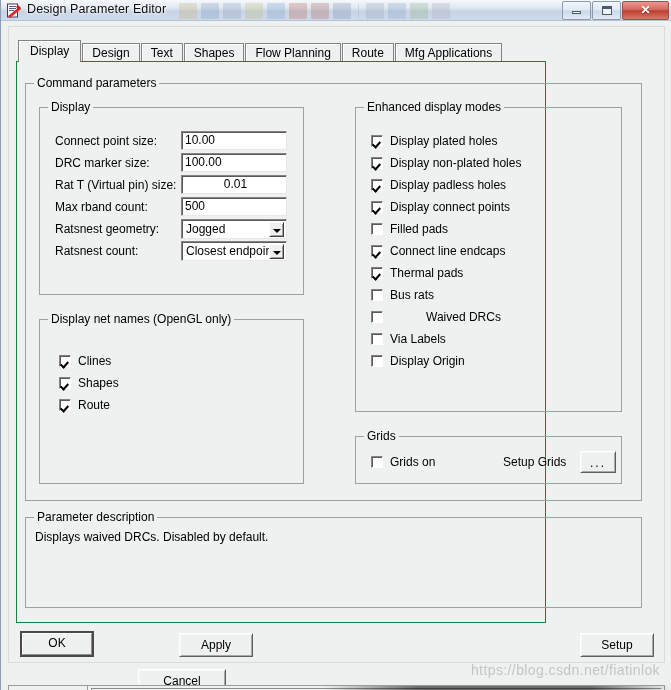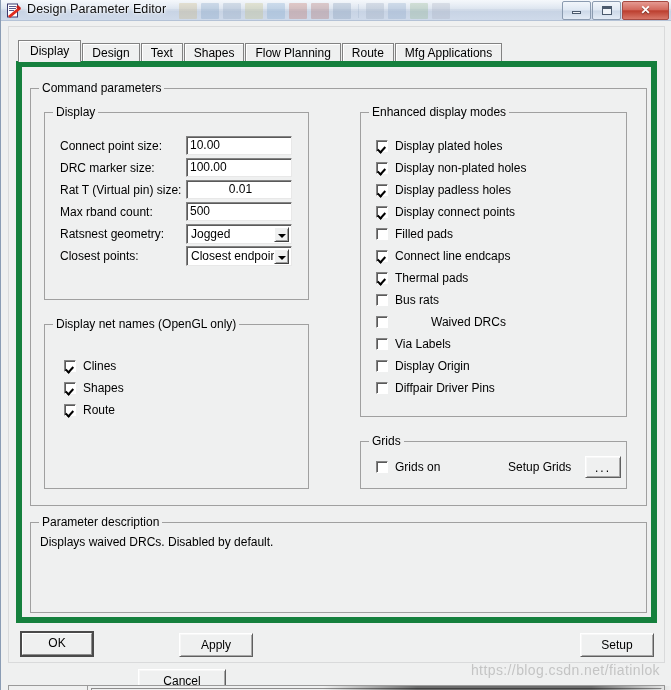--- a/index.html
+++ b/index.html
@@ -125,23 +125,23 @@
     line-height: 21px;
     margin-left: -2px;
     padding: 0 11px;
     position: relative;
     z-index: 3;
     background: #eff0f0;
   }
   #tabs-first-pad { width: 2px; }
   #tabpage {
     position: absolute; left: 7px; top: 34px;
-    width: 641px; height: 562px;
-    background: #eff0f0;
-    border: 6px solid #15803d;
+    width: 530px; height: 562px;
+    background: #eff0f0;
+    border: 1px solid #15803d;
     box-sizing: border-box;
     z-index: 1;
   }
 
   
   .group {
     position: absolute;
     box-sizing: border-box;
   }
   .group-frame {
@@ -410,21 +410,21 @@
             <div class="textbox" style="left:142px; top:96px; width:106px;">500</div>
 
             <div class="field-label" style="left:16px; top:121px;">Ratsnest geometry:</div>
             <div class="combo" style="left:142px; top:118px; width:106px;">
               <div class="combo-text">Jogged</div>
               <div class="combo-btn">
                 <div class="combo-arrow"></div>
               </div>
             </div>
 
-            <div class="field-label" style="left:16px; top:143px;">Closest points:</div>
+            <div class="field-label" style="left:16px; top:143px;">Ratsnest count:</div>
             <div class="combo" style="left:142px; top:140px; width:106px;">
               <div class="combo-text">Closest endpoint</div>
               <div class="combo-btn">
                 <div class="combo-arrow"></div>
               </div>
             </div>
           </div>
 
           <div class="group" style="left:14px; top:236px; width:265px; height:171px;">
             <div class="group-frame"></div>
@@ -484,24 +484,20 @@
               <span class="cb-box"></span>
               <span class="cb-label">Waived DRCs</span>
             </div>
             <div class="cb-row" style="left:16px; top:230px;">
               <span class="cb-box"></span>
               <span class="cb-label">Via Labels</span>
             </div>
             <div class="cb-row" style="left:16px; top:252px;">
               <span class="cb-box"></span>
               <span class="cb-label">Display Origin</span>
-            </div>
-            <div class="cb-row" style="left:16px; top:274px;">
-              <span class="cb-box"></span>
-              <span class="cb-label">Diffpair Driver Pins</span>
             </div>
           </div>
 
           <div class="group" style="left:330px; top:353px; width:267px; height:54px;">
             <div class="group-frame"></div>
             <div class="group-title">Grids</div>
 
             <div class="cb-row" style="left:16px; top:24px;">
               <span class="cb-box"></span>
               <span class="cb-label">Grids on</span>

